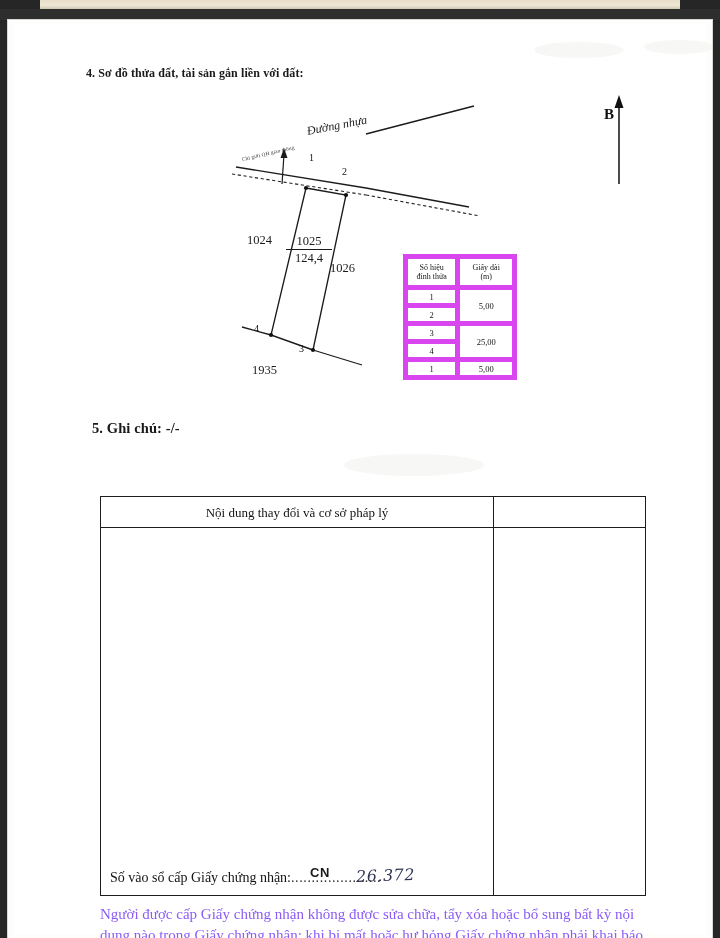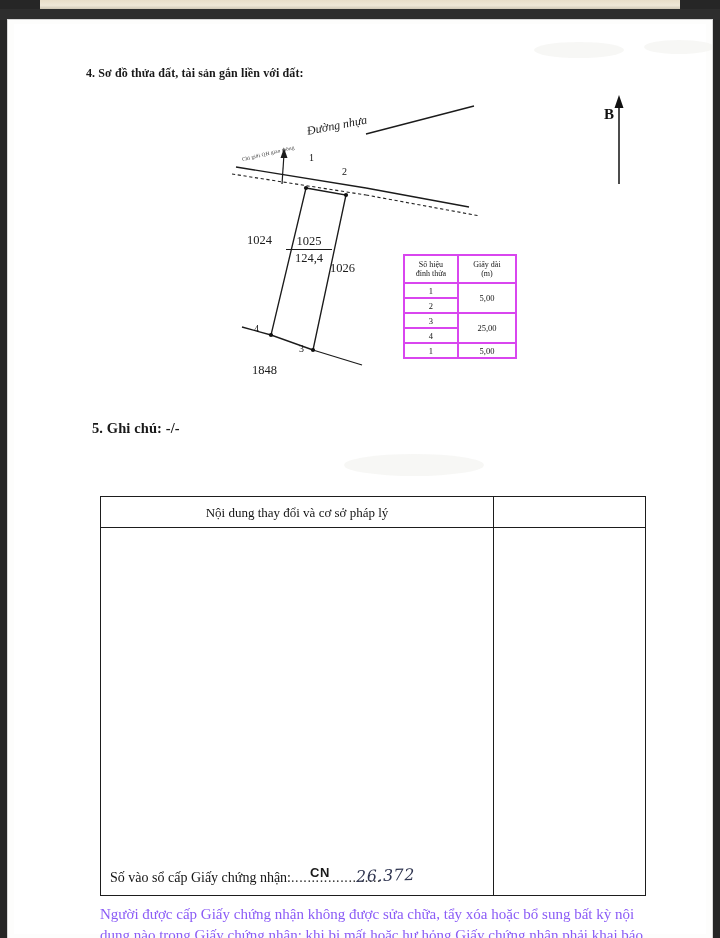--- a/index.html
+++ b/index.html
@@ -158,21 +158,21 @@
   .vtable {
     position: absolute;
     left: 389px; top: 230px;
     width: 114px;
     border: 1px solid #1d1d1d;
     border-collapse: collapse;
     background: #fff;
     font-family: "Liberation Serif", serif;
   }
   .vtable td, .vtable th {
-    border: 2px solid #d946ef;
+    border: 5px solid #d946ef;
     font-weight: normal;
     font-size: 8px;
     color: #151515;
     text-align: center;
     padding: 0;
   }
   .vtable th {
     height: 26px;
     line-height: 1.18;
     font-size: 8px;
@@ -323,21 +323,21 @@
       </svg>
     </div>
     <div class="compass-label">B</div>
 
     <div class="road-label">Đường nhựa</div>
 
     <div class="boundary-label">Chỉ giới QH giao thông</div>
 
     <div class="parcel-label" id="p-1024">1024</div>
     <div class="parcel-label" id="p-1026">1026</div>
-    <div class="parcel-label" id="p-1027">1848</div>
+    <div class="parcel-label" id="p-1027">1935</div>
 
     <div class="parcel-main">
       <span class="num">1025</span>
       <span class="rule"></span>
       <span class="area">124,4</span>
     </div>
 
     <div class="vtx" id="v1">1</div>
     <div class="vtx" id="v2">2</div>
     <div class="vtx" id="v3">3</div>

